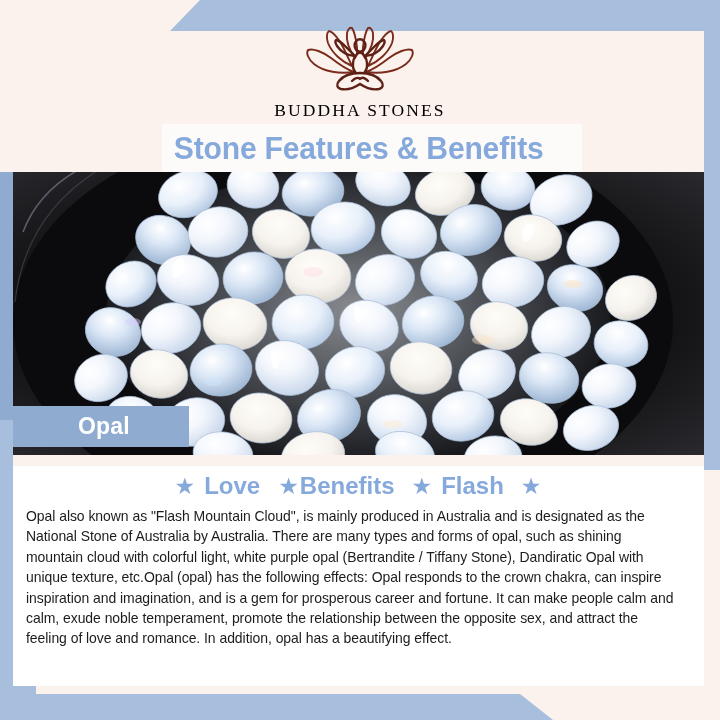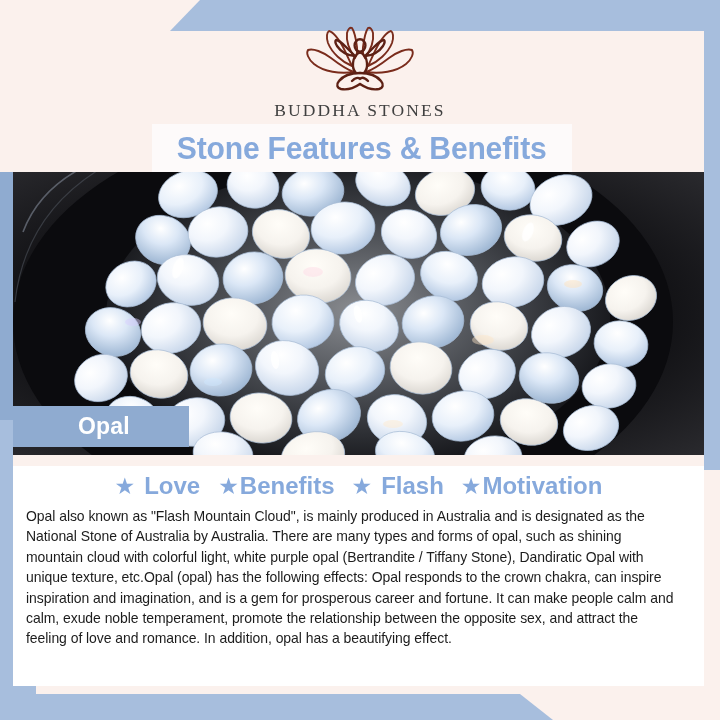--- a/index.html
+++ b/index.html
@@ -35,27 +35,27 @@
   
   .header{position:absolute;left:0;top:0;width:720px;height:172px;}
   .logo-wrap{
     position:absolute;left:0;right:0;top:26px;height:100px;
     display:flex;flex-direction:column;align-items:center;justify-content:flex-start;
   }
   .logo-mark{width:128px;height:74px;display:block;}
   .brand-name{
     margin-top:2px;
     font-family:"Liberation Serif","DejaVu Serif",serif;
-    font-size:17.5px;letter-spacing:2.1px;color:#404040;
+    font-size:17.5px;letter-spacing:2.1px;color:#000000;
     font-weight:400;line-height:1;
   }
   .title-band{
-    position:absolute;left:152px;top:124px;width:420px;height:48px;
+    position:absolute;left:162px;top:124px;width:420px;height:48px;
     background:#fdfafa;
-    display:flex;align-items:center;justify-content:center;
+    display:flex;align-items:center;justify-content:flex-start;
   }
   .title-text{
     font-family:"Liberation Sans Narrow","Liberation Sans","DejaVu Sans Condensed",sans-serif;
     font-size:32px;font-weight:bold;color:#86a9dc;
     letter-spacing:-0.2px;white-space:nowrap;
     transform:scaleX(0.94);transform-origin:center;
   }
 
   
   .photo{
@@ -297,20 +297,19 @@
       <div class="benefit b-success">
         <span class="star">★</span>
         <span>Benefits</span>
       </div>
       <div class="benefit b-calm">
         <span class="star">★</span>
         <span>Flash</span>
       </div>
       <div class="benefit b-motivation">
         <span class="star">★</span>
-        <span>Motivation</span>
       </div>
     </div>
 
     <p class="body-text">Opal also known as "Flash Mountain Cloud", is mainly produced in Australia and is designated as the National Stone of Australia by Australia. There are many types and forms of opal, such as shining mountain cloud with colorful light, white purple opal (Bertrandite / Tiffany Stone), Dandiratic Opal with unique texture, etc.Opal (opal) has the following effects: Opal responds to the crown chakra, can inspire inspiration and imagination, and is a gem for prosperous career and fortune. It can make people calm and calm, exude noble temperament, promote the relationship between the opposite sex, and attract the feeling of love and romance. In addition, opal has a beautifying effect.</p>
   </div>
 
 </div>
 
 </body></html>

